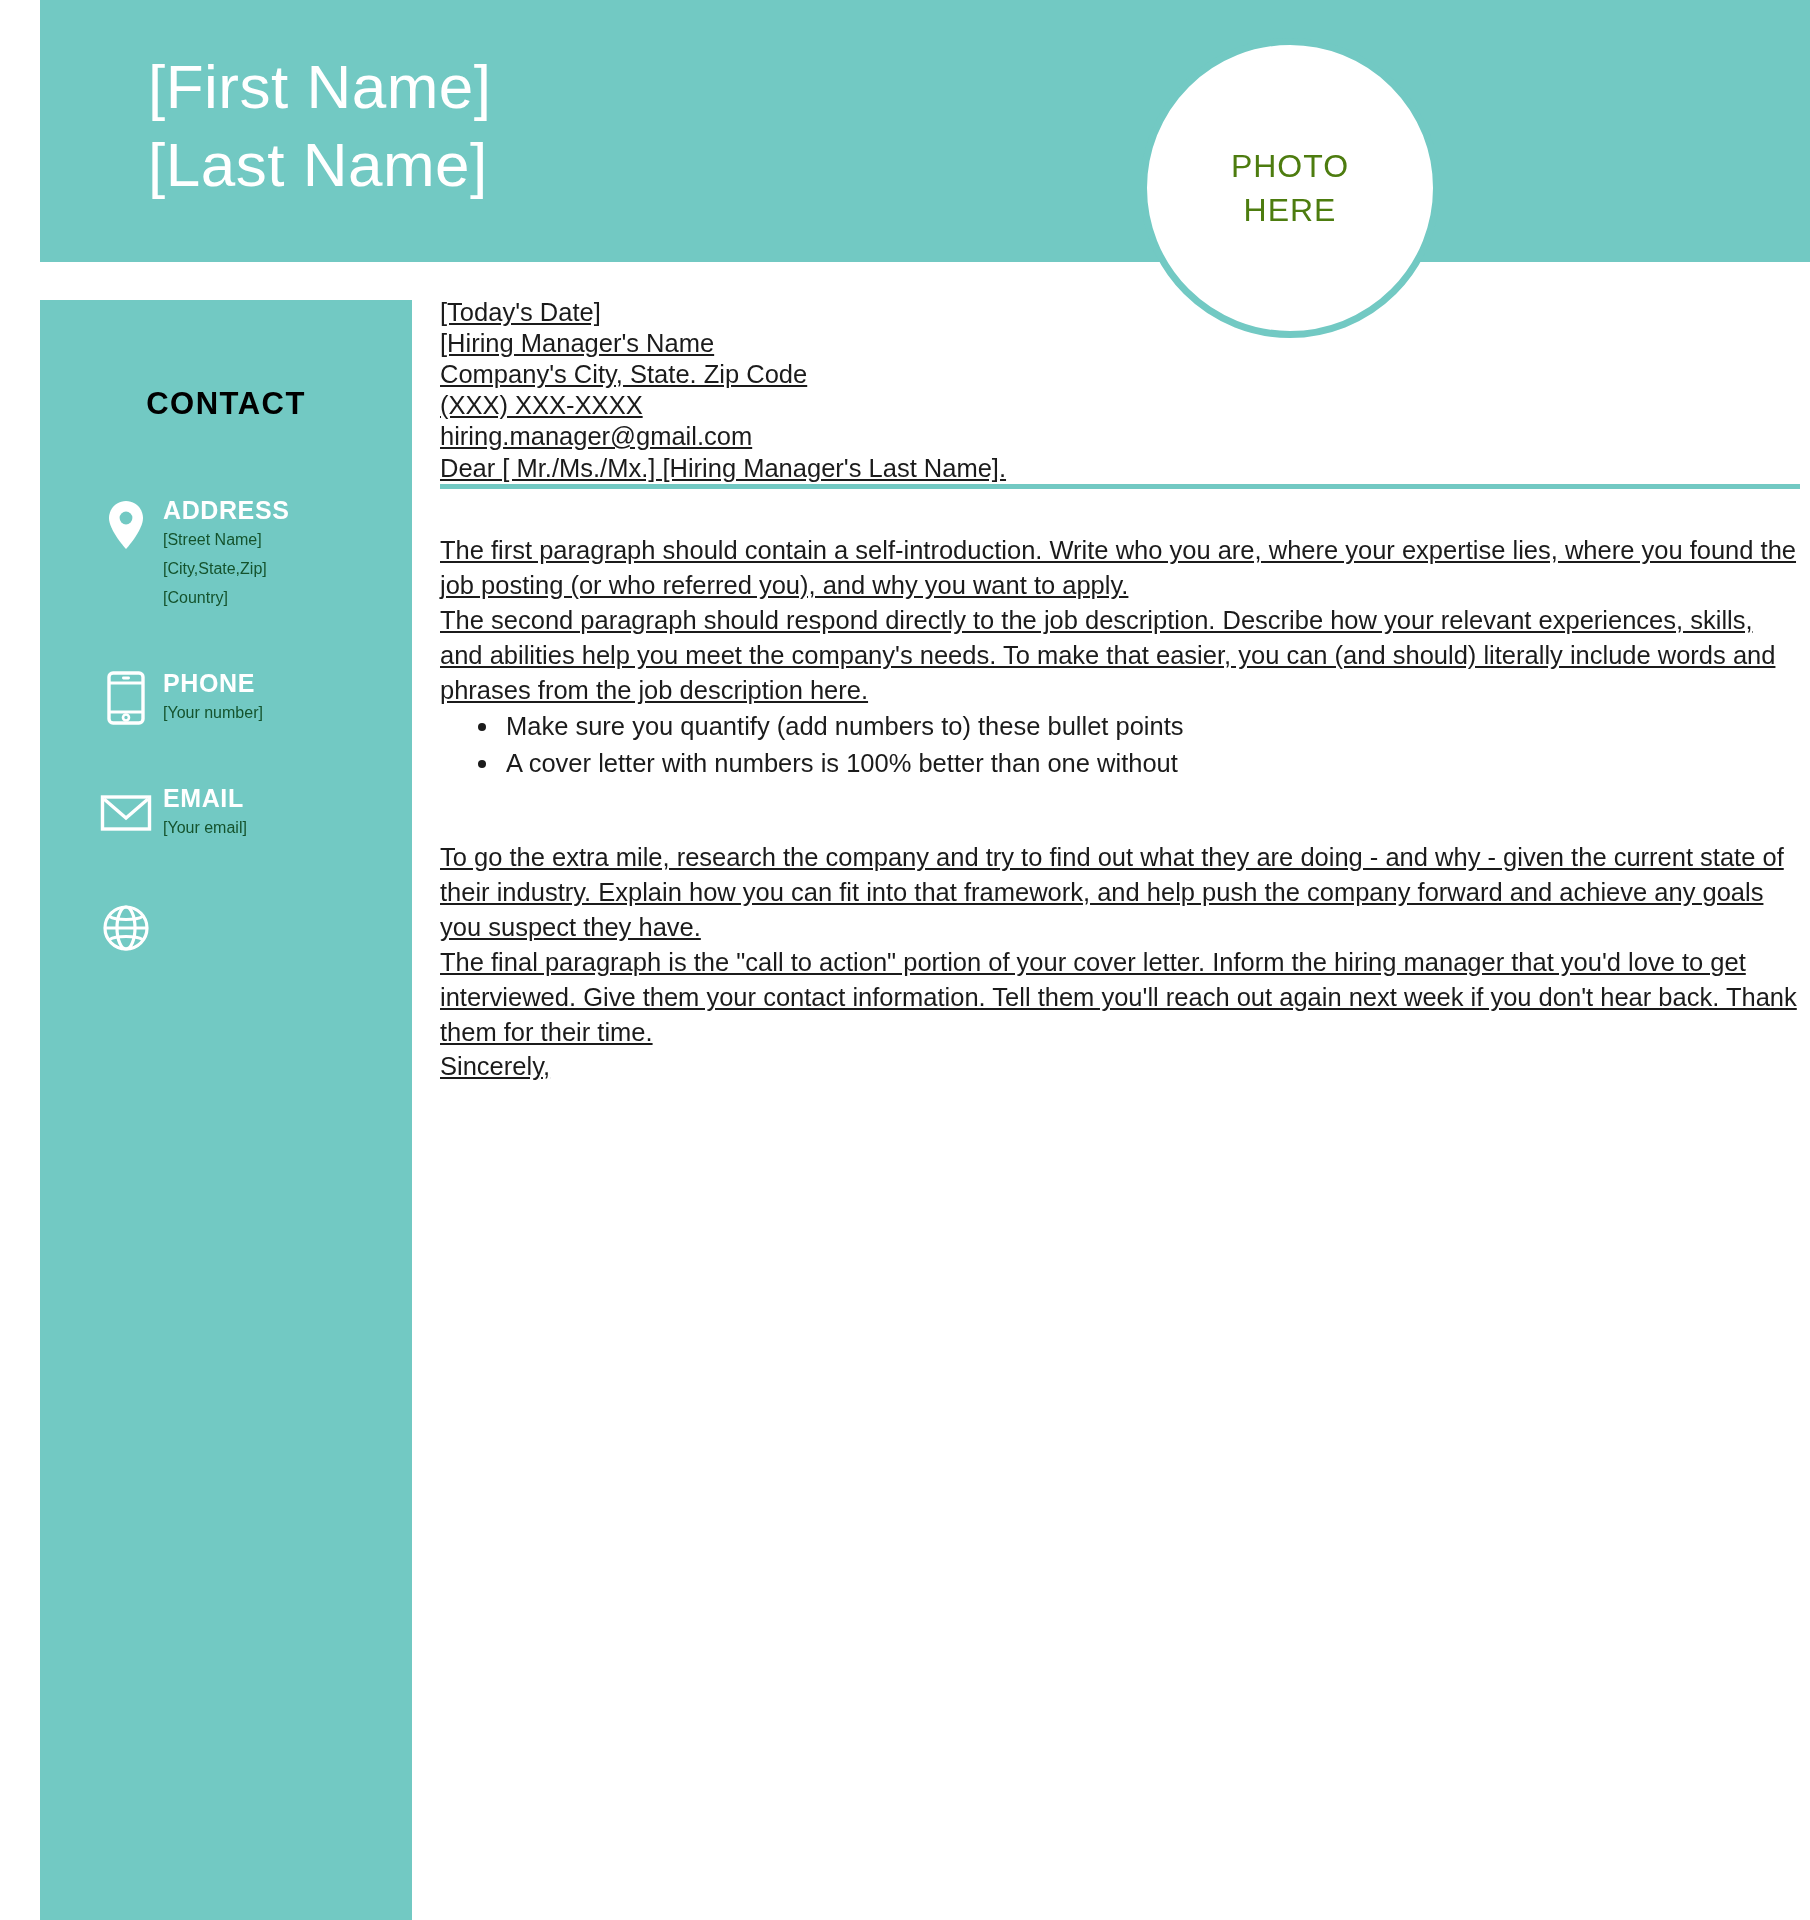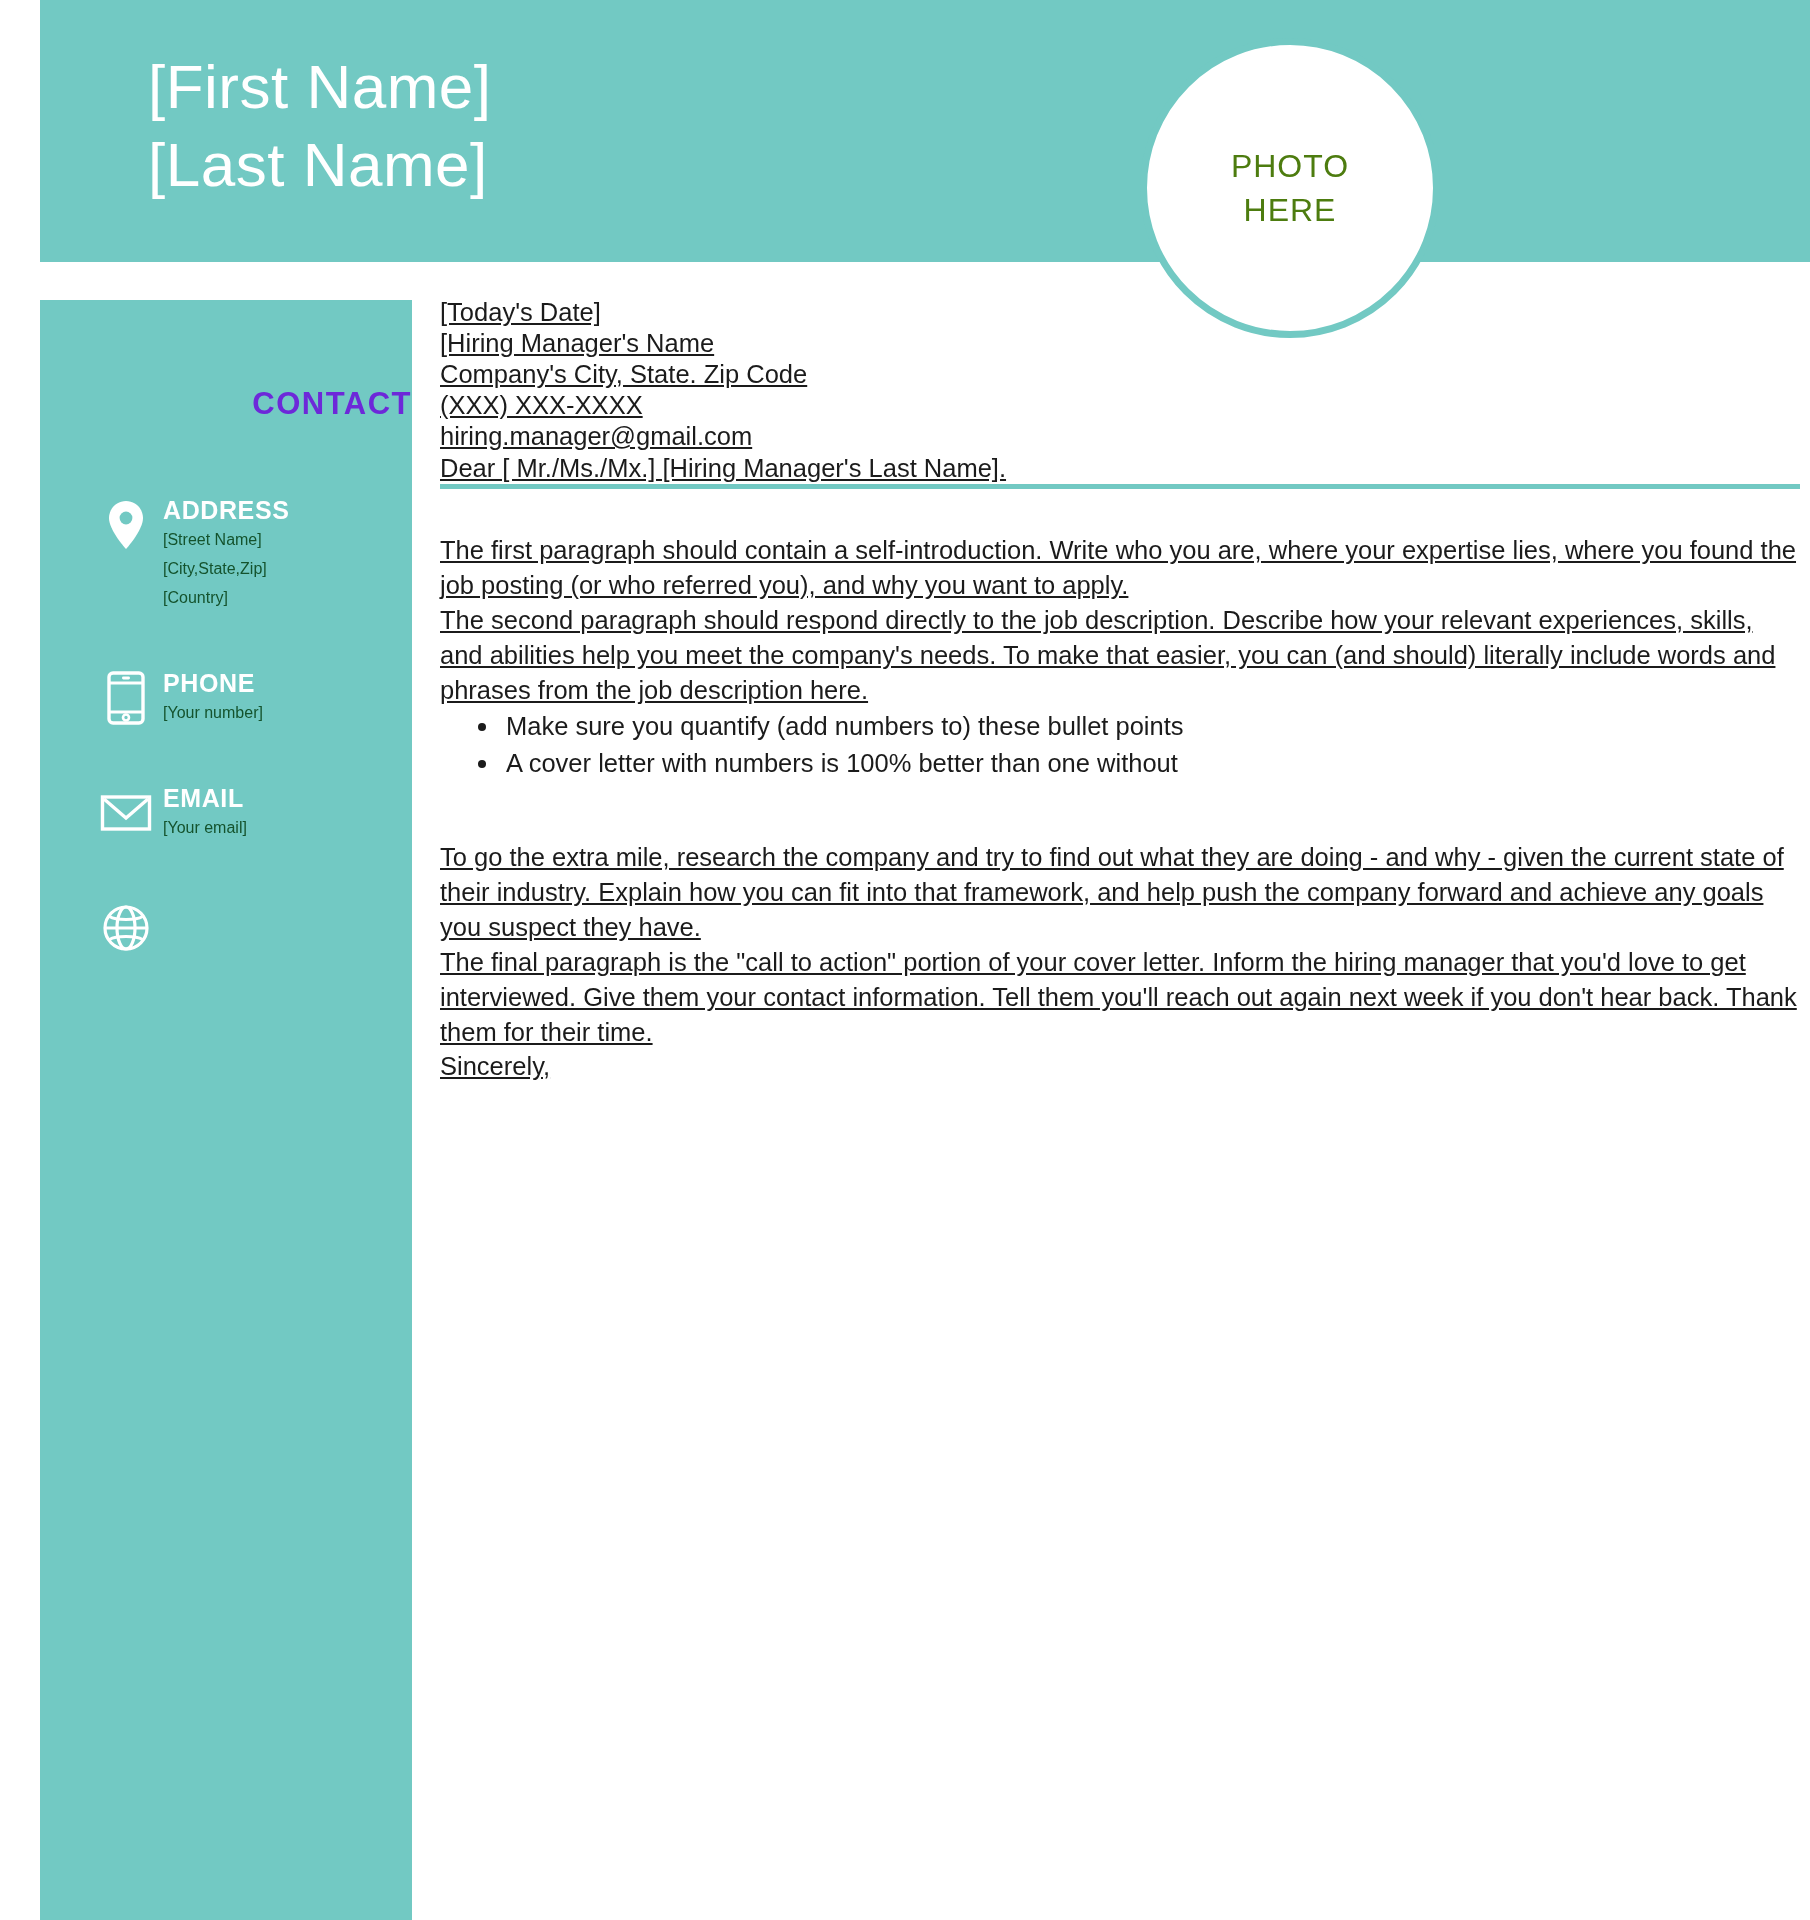--- a/index.html
+++ b/index.html
@@ -82,22 +82,22 @@
     height: 1620px;
     background: #72c9c3;
     z-index: 2;
   }
 
   .sidebar-title {
     position: absolute;
     left: 0;
     top: 86px;
     width: 372px;
-    text-align: right;
-    color: #6d28d9;
+    text-align: center;
+    color: #000000;
     font-size: 31px;
     font-weight: 700;
     letter-spacing: 1.5px;
   }
 
   .contact-list {
     position: absolute;
     left: 0;
     top: 195px;
     width: 372px;

